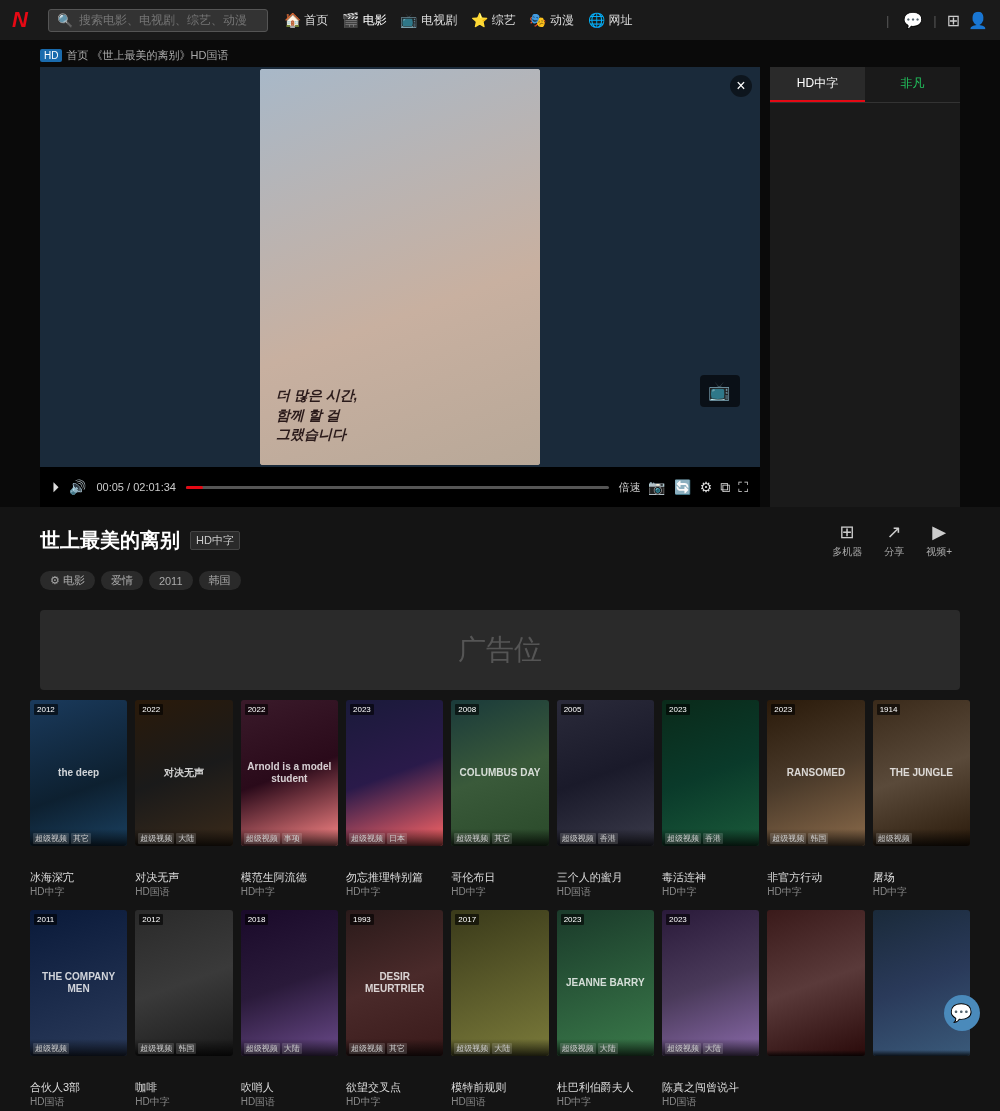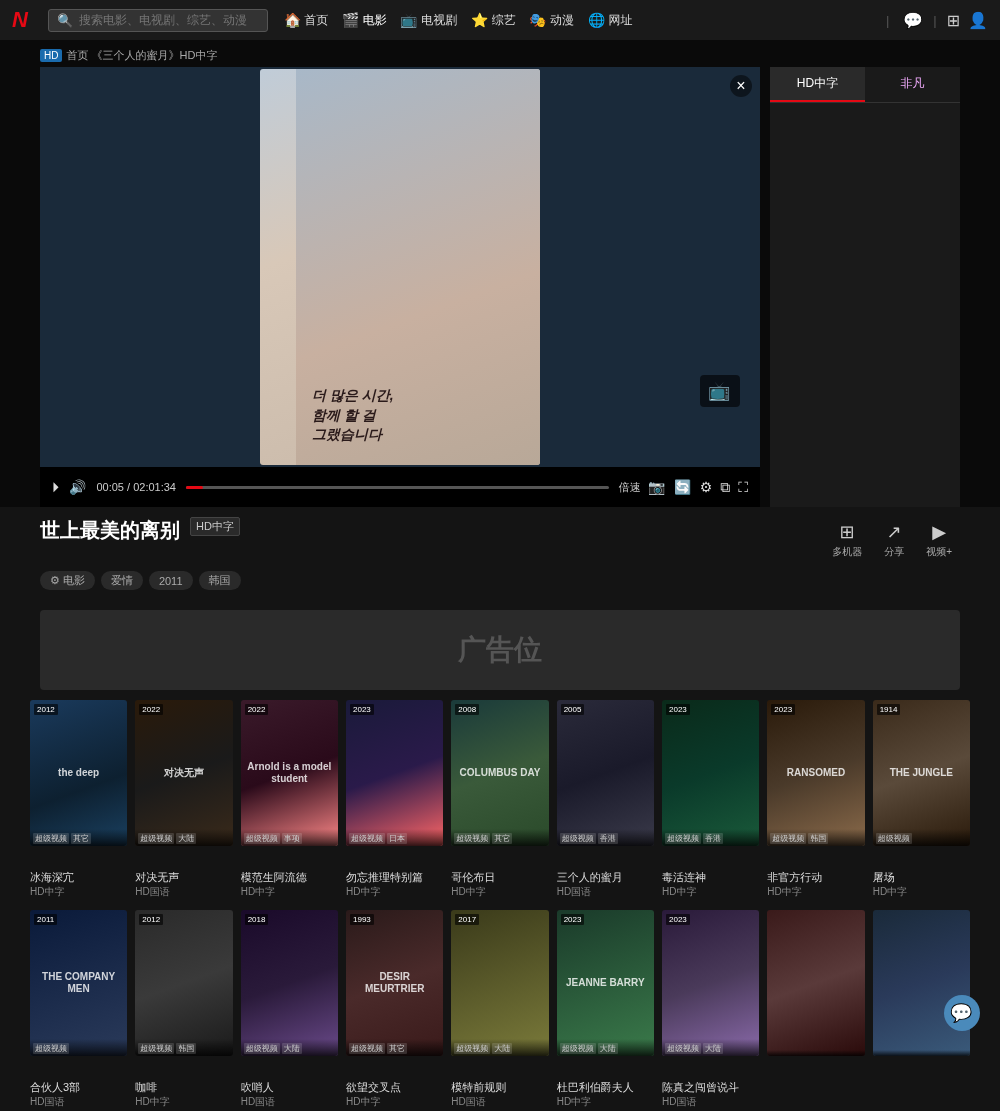--- a/index.html
+++ b/index.html
@@ -33,39 +33,39 @@
     .player-progress { flex: 1; height: 3px; background: #555; border-radius: 2px; position: relative; cursor: pointer; }
     .player-progress-fill { height: 100%; background: #e50914; border-radius: 2px; width: 4%; }
     .player-ctrl-btn { color: #ddd; font-size: 14px; cursor: pointer; }
     .player-time { font-size: 11px; color: #ccc; white-space: nowrap; }
     .player-ctrl-right { display: flex; align-items: center; gap: 8px; margin-left: auto; }
     .player-ctrl-label { font-size: 11px; color: #ccc; cursor: pointer; }
 
     
     .player-sidebar { width: 190px; background: #1a1a1a; flex-shrink: 0; }
     .player-sidebar-tabs { display: flex; border-bottom: 1px solid #333; }
-    .player-sidebar-tab { flex: 1; text-align: center; padding: 8px 4px; font-size: 12px; color: #f0abfc; cursor: pointer; }
+    .player-sidebar-tab { flex: 1; text-align: center; padding: 8px 4px; font-size: 12px; color: #22c55e; cursor: pointer; }
     .player-sidebar-tab.active { color: #fff; background: #2a2a2a; border-bottom: 2px solid #e50914; }
     .player-sidebar-content { padding: 8px; min-height: 360px; }
 
     
     .info-section { padding: 10px 40px; background: #141414; }
-    .info-title-row { display: flex; align-items: flex-start; gap: 10px; margin-bottom: 8px; }
+    .info-title-row { display: flex; align-items: center; gap: 10px; margin-bottom: 8px; }
     .info-title { font-size: 20px; font-weight: bold; color: #fff; }
     .info-badge { background: #2a2a2a; border: 1px solid #444; color: #ccc; font-size: 11px; padding: 1px 5px; border-radius: 2px; }
     .info-tags { display: flex; gap: 6px; margin-bottom: 10px; flex-wrap: wrap; }
     .info-tag { background: #2a2a2a; border-radius: 12px; padding: 2px 10px; font-size: 11px; color: #aaa; display: flex; align-items: center; gap: 3px; }
     .info-actions { display: flex; gap: 6px; margin-left: auto; }
     .info-action { display: flex; flex-direction: column; align-items: center; gap: 2px; cursor: pointer; padding: 4px 8px; }
     .info-action-icon { font-size: 18px; color: #ccc; }
     .info-action-label { font-size: 10px; color: #aaa; }
 
     
     .ad-section { margin: 0 40px 10px 40px; background: #2a2a2a; height: 80px; display: flex; align-items: center; justify-content: center; border-radius: 4px; }
-    .ad-label { font-size: 28px; color: #555; font-weight: bold; }
+    .ad-label { font-size: 28px; color: #555; }
 
     
     .related-section { padding: 0 20px 10px 20px; }
     .section-title { font-size: 16px; font-weight: bold; color: #fff; margin-bottom: 12px; padding: 0 10px; }
     .movies-grid { display: grid; grid-template-columns: repeat(9, 1fr); gap: 8px; padding: 0 10px; margin-bottom: 8px; }
     .movie-card { cursor: pointer; }
     .movie-card-poster { width: 100%; aspect-ratio: 2/3; background: #333; border-radius: 3px; overflow: hidden; position: relative; }
     .movie-card-overlay { position: absolute; bottom: 0; left: 0; right: 0; background: linear-gradient(transparent, rgba(0,0,0,0.8)); padding: 4px 3px 2px; }
     .movie-card-tags { display: flex; gap: 2px; flex-wrap: wrap; }
     .movie-card-tag { font-size: 8px; color: #ccc; background: rgba(255,255,255,0.15); padding: 0 2px; border-radius: 1px; }
@@ -139,30 +139,30 @@
     <span class="navbar-right-item">💬</span>
     <span class="navbar-divider">|</span>
     <span class="navbar-right-item">⊞</span>
     <span class="navbar-right-item">👤</span>
   </div>
 </nav>
 
 <div class="player-section">
   <div class="player-breadcrumb">
     <span class="icon" style="background:#1a6bad;border-radius:2px;padding:1px 4px;font-size:10px;color:#fff;">HD</span>
-    <span>首页 《三个人的蜜月》HD中字</span>
+    <span>首页 《世上最美的离别》HD国语</span>
   </div>
   <div class="player-wrapper">
     <div class="player-main">
       <div class="player-video-area">
 
         <div style="position:absolute;left:0;top:0;right:0;bottom:0;background:#1a2a3a;"></div>
         <div style="position:absolute;left:50%;top:50%;transform:translate(-50%,-50%);width:280px;height:396px;background:linear-gradient(160deg,#c0ccd8 0%,#d8c8b8 40%,#c8b8a8 100%);border-radius:3px;overflow:hidden;">
 
-          <div style="width:100%;height:100%;position:relative;display:flex;flex-direction:column;padding-left:36px;">
+          <div style="width:100%;height:100%;position:relative;display:flex;flex-direction:column;">
             <div style="flex:1;background:linear-gradient(160deg,#a8b8c8 0%,#c8b0a0 60%,#b8a898 100%);position:relative;">
               <div style="position:absolute;bottom:20px;left:16px;right:16px;color:#2a1a1a;font-size:14px;line-height:1.4;font-weight:bold;font-style:italic;">
                 더 많은 시간,<br>함께 할 걸<br>그랬습니다
               </div>
             </div>
           </div>
         </div>
 
 
         <div class="player-tv-icon">📺</div>

